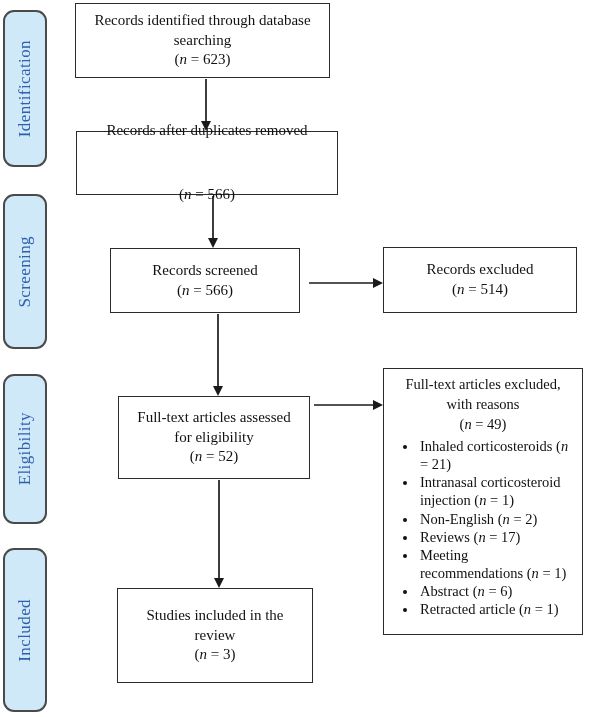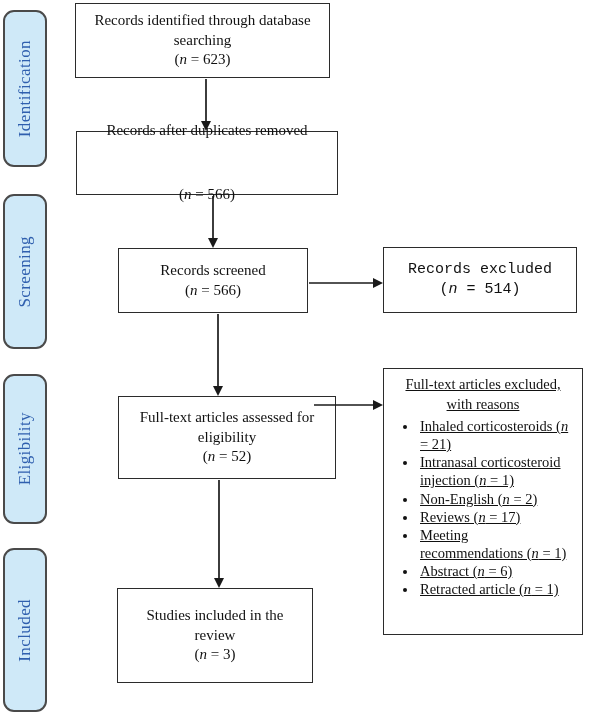--- a/index.html
+++ b/index.html
@@ -48,33 +48,32 @@
     flex-direction: column;
     align-items: center;
     justify-content: center;
     text-align: center;
     font-size: 15px;
     line-height: 1.33;
     padding: 2px 9px;
   }
   #box-identified { left: 75px;  top: 3px;   width: 255px; height: 75px; }
   #box-duplicates { left: 76px;  top: 131px; width: 262px; height: 64px; gap: 44px; }
-  #box-screened   { left: 118px; top: 248px; width: 190px; height: 65px; }
-  #box-excluded   { left: 383px; top: 247px; width: 194px; height: 66px; font-family: Liberation Mono, monospace; }
-  #box-fulltext   { left: 118px; top: 396px; width: 218px; height: 83px; }
+  #box-screened   { left: 110px; top: 248px; width: 190px; height: 65px; }
+  #box-excluded   { left: 383px; top: 247px; width: 194px; height: 66px; }
+  #box-fulltext   { left: 118px; top: 396px; width: 192px; height: 83px; }
   #box-included   { left: 117px; top: 588px; width: 196px; height: 95px; }
 
   
   .reasons-box {
     position: absolute;
     left: 383px; top: 368px; width: 200px; height: 267px;
     background: #ffffff;
     border: 1.5px solid #2b2b2b;
     font-size: 14.5px;
-    text-decoration: underline;
   }
   .reasons-title {
     text-align: center;
     padding: 5px 8px 0;
     line-height: 1.38;
   }
   .reasons-n { text-align: center; line-height: 1.38; }
   ul.reasons {
     margin: 3px 0 17px;
     padding: 0 12px 0 34px;
@@ -139,20 +138,21 @@
     <div>(<i>n</i> = 52)</div>
   </div>
 
   <div class="fbox" id="box-included">
     <div>Studies included in the review</div>
     <div>(<i>n</i> = 3)</div>
   </div>
 
   <div class="reasons-box">
     <div class="reasons-title">Full-text articles excluded, with reasons</div>
+    <div class="reasons-n">(<i>n</i> = 49)</div>
     <ul class="reasons">
       <li>Inhaled corticosteroids (<i>n</i> = 21)</li>
       <li>Intranasal corticosteroid injection (<i>n</i> = 1)</li>
       <li>Non-English (<i>n</i> = 2)</li>
       <li>Reviews (<i>n</i> = 17)</li>
       <li>Meeting recommendations (<i>n</i> = 1)</li>
       <li>Abstract (<i>n</i> = 6)</li>
       <li>Retracted article (<i>n</i> = 1)</li>
     </ul>
   </div>

